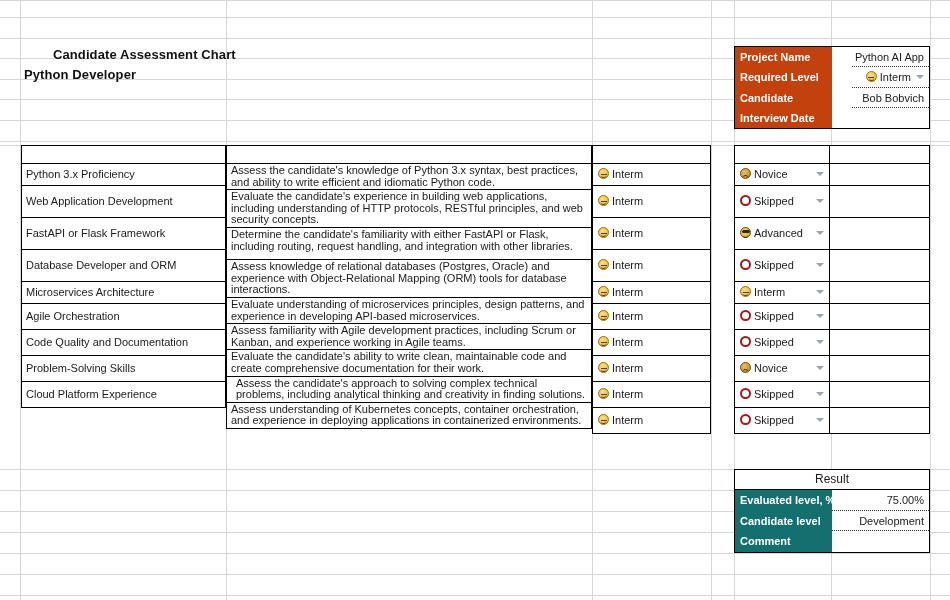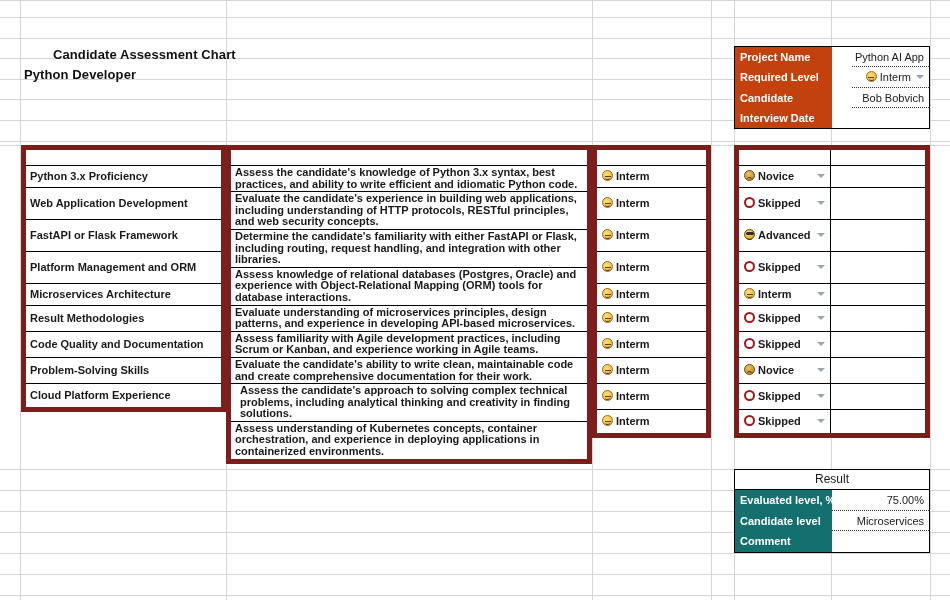--- a/index.html
+++ b/index.html
@@ -157,22 +157,21 @@
     border-left: 4px solid transparent;
     border-right: 4px solid transparent;
     border-top: 4px solid #9aa3ad;
   }
 
   
   #tbl-skill, #tbl-desc, #tbl-req, #tbl-cand {
     position: absolute;
     border-collapse: collapse;
     box-sizing: border-box;
-    border: 5px solid #7f1d1d;
-    font-weight: bold;
+    border: 1px solid #7f1d1d;
   }
   #tbl-skill { left: 21px;  top: 145px; width: 205px; }
   #tbl-desc  { left: 226px; top: 145px; width: 366px; }
   #tbl-req   { left: 592px; top: 145px; width: 119px; }
   #tbl-cand  { left: 734px; top: 145px; width: 196px; }
 
   #tbl-skill td, #tbl-desc td, #tbl-req td, #tbl-cand td {
     border: 1px solid #000;
     font-size: 11px;
     color: #1a1a1a;
@@ -301,27 +300,27 @@
         <tr class="band">
           <td class="skill-cell" style="height: 21.5px;">Python 3.x Proficiency</td>
         </tr>
         <tr>
           <td class="skill-cell" style="height: 32.2px;">Web Application Development</td>
         </tr>
         <tr class="band">
           <td class="skill-cell" style="height: 32.2px;">FastAPI or Flask Framework</td>
         </tr>
         <tr>
-          <td class="skill-cell" style="height: 32.2px;">Platform Management and ORM</td>
+          <td class="skill-cell" style="height: 32.2px;">Database Developer and ORM</td>
         </tr>
         <tr class="band">
           <td class="skill-cell" style="height: 21.5px;">Microservices Architecture</td>
         </tr>
         <tr>
-          <td class="skill-cell" style="height: 26px;">Result Methodologies</td>
+          <td class="skill-cell" style="height: 26px;">Agile Orchestration</td>
         </tr>
         <tr class="band">
           <td class="skill-cell" style="height: 26px;">Code Quality and Documentation</td>
         </tr>
         <tr>
           <td class="skill-cell" style="height: 26px;">Problem-Solving Skills</td>
         </tr>
         <tr class="band">
           <td class="skill-cell" style="height: 26px; margin-top: 24px;">Cloud Platform Experience</td>
         </tr>
@@ -453,19 +452,19 @@
   <div id="result-panel">
     <div id="result-title">Result</div>
     <div id="result-body">
       <div id="result-labels">
           <div class="res-label">Evaluated level, %</div>
           <div class="res-label">Candidate level</div>
           <div class="res-label">Comment</div>
         </div>
       <div id="result-values">
           <div class="res-value">75.00%</div>
-          <div class="res-value">Microservices</div>
+          <div class="res-value">Development</div>
           <div class="res-value"></div>
         </div>
     </div>
   </div>
 
 </div>
 
 </body></html>

